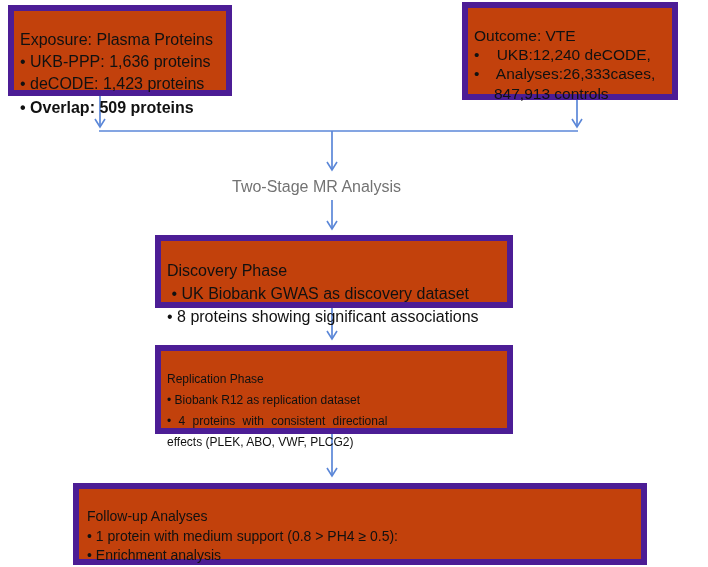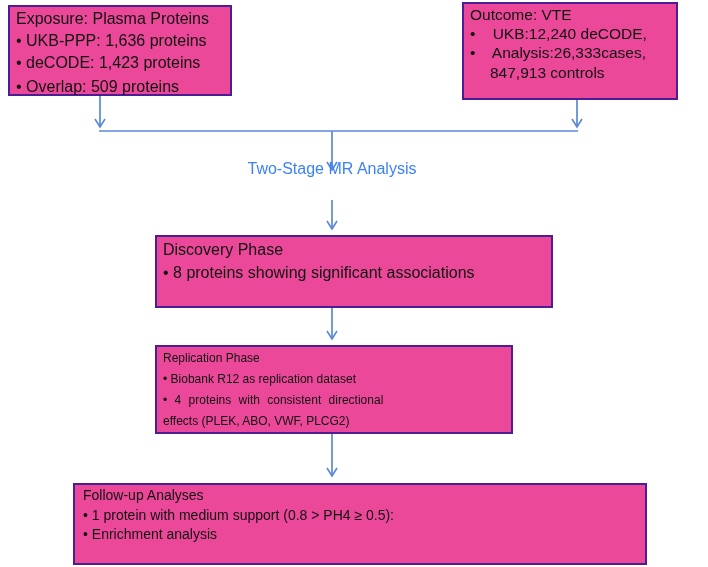--- a/index.html
+++ b/index.html
@@ -14,51 +14,50 @@
   }
   .connectors {
     position: absolute;
     left: 0; top: 0;
     width: 708px; height: 567px;
     pointer-events: none;
   }
   .box {
     position: absolute;
     box-sizing: border-box;
-    border: 2px solid #4c1d95;
-    background: #ec4899;
-    padding: 1px 6px;
+    border: 6px solid #4c1d95;
+    background: #c2410c;
+    padding: 18px 6px;
   }
   .box .ln { white-space: pre-wrap; }
 
   .box-exposure { left: 8px; top: 5px; width: 224px; height: 91px; font-size: 16px; }
   .box-exposure .ln { line-height: 22px; }
-  .box-exposure .gap-top { margin-top: 2px; }
+  .box-exposure .gap-top { margin-top: 2px; font-weight: bold; }
 
   .box-outcome { left: 462px; top: 2px; width: 216px; height: 98px; font-size: 15.5px; }
   .box-outcome .ln { line-height: 19.2px; }
   .box-outcome .cont { padding-left: 20px; }
 
-  .box-discovery { left: 155px; top: 235px; width: 398px; height: 73px; font-size: 16px; }
+  .box-discovery { left: 155px; top: 235px; width: 358px; height: 73px; font-size: 16px; }
   .box-discovery .ln { line-height: 23px; }
 
   .box-replication { left: 155px; top: 345px; width: 358px; height: 89px; font-size: 12px; }
   .box-replication .ln { line-height: 21px; }
   .box-replication .wide { word-spacing: 4px; }
 
   .box-followup { left: 73px; top: 483px; width: 574px; height: 82px; font-size: 14px; padding-left: 8px; }
   .box-followup .ln { line-height: 19.6px; }
 
   .center-label {
     position: absolute;
-    left: 232px; top: 159px; width: 200px;
-    text-align: center;
+    left: 232px; top: 177px; width: 200px;
     font-size: 16px;
     line-height: 20px;
-    color: #3b82f6;
+    color: #737373;
   }
 </style>
 </head>
 <body>
 
 <div class="canvas">
 
   <svg class="connectors" width="708" height="567" viewBox="0 0 708 567" xmlns="http://www.w3.org/2000/svg">
     <defs>
       <marker id="arr" markerUnits="userSpaceOnUse" markerWidth="14" markerHeight="14" viewBox="0 0 14 14" refX="11" refY="6" orient="auto">
@@ -77,28 +76,29 @@
   <div class="box box-exposure">
     <div class="ln">Exposure: Plasma Proteins</div>
     <div class="ln">• UKB-PPP: 1,636 proteins</div>
     <div class="ln">• deCODE: 1,423 proteins</div>
     <div class="ln gap-top">• Overlap: 509 proteins</div>
   </div>
 
   <div class="box box-outcome">
     <div class="ln">Outcome: VTE</div>
     <div class="ln">•    UKB:12,240 deCODE,</div>
-    <div class="ln">•    Analysis:26,333cases,</div>
+    <div class="ln">•    Analyses:26,333cases,</div>
     <div class="ln cont">847,913 controls</div>
   </div>
 
   <div class="center-label">Two-Stage MR Analysis</div>
 
   <div class="box box-discovery">
     <div class="ln">Discovery Phase</div>
+    <div class="ln"> • UK Biobank GWAS as discovery dataset</div>
     <div class="ln">• 8 proteins showing significant associations</div>
   </div>
 
   <div class="box box-replication">
     <div class="ln">Replication Phase</div>
     <div class="ln">• Biobank R12 as replication dataset</div>
     <div class="ln wide">• 4 proteins with consistent directional</div>
     <div class="ln">effects (PLEK, ABO, VWF, PLCG2)</div>
   </div>
 

